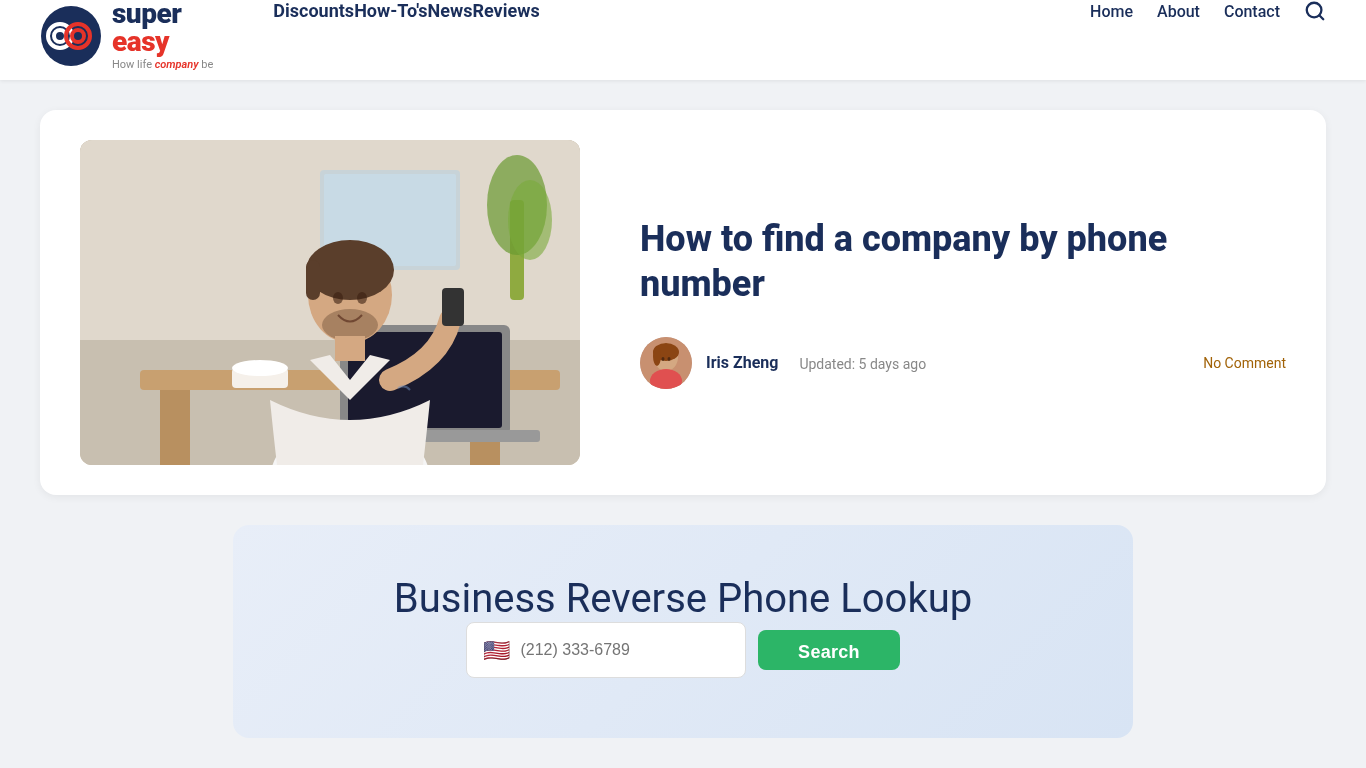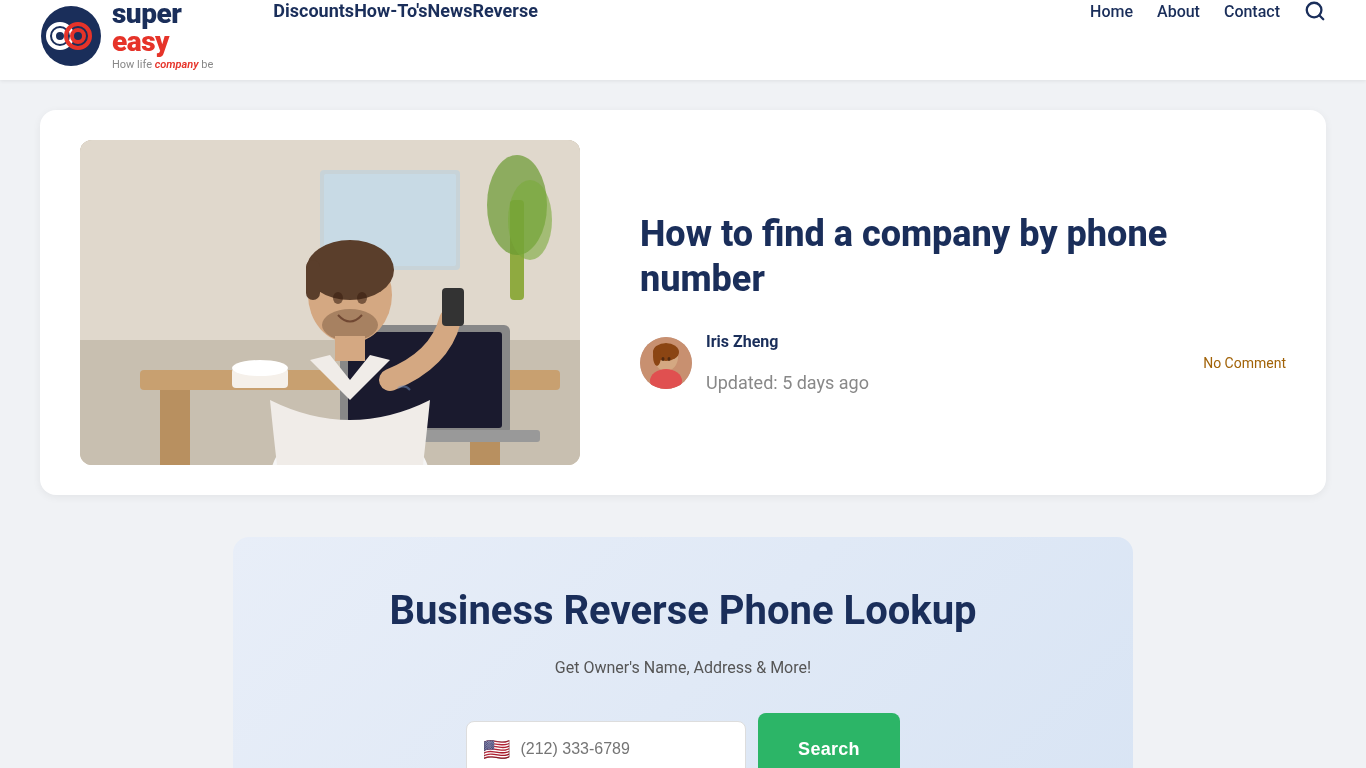--- a/index.html
+++ b/index.html
@@ -92,21 +92,21 @@
 
     
     .article-card {
       background: #fff;
       border-radius: 16px;
       padding: 30px 40px;
       display: flex;
       align-items: center;
       gap: 60px;
       box-shadow: 0 2px 8px rgba(0,0,0,0.06);
-      margin-bottom: 42px;
+      margin-bottom: 30px;
     }
     .article-image {
       flex-shrink: 0;
       width: 500px;
       height: 325px;
       border-radius: 12px;
       overflow: hidden;
       background: #c8b8a0;
     }
     
@@ -136,52 +136,53 @@
       border-radius: 50%;
       background: #c8a090;
       overflow: hidden;
       flex-shrink: 0;
       display: flex;
       align-items: center;
       justify-content: center;
     }
     .author-meta {
       display: flex;
-      flex-direction: column;
+      flex-direction: row;
       gap: 21px;
+      align-items: flex-end;
     }
     .author-name {
       font-size: 16px;
       font-weight: 700;
       color: #1a2e5a;
     }
     .author-updated {
-      font-size: 18px;
+      font-size: 14px;
       color: #888;
     }
     .no-comment {
       margin-left: auto;
       font-size: 14px;
       color: #a16207;
     }
 
     
     .lookup-widget {
       background: linear-gradient(135deg, #e8eef8 0%, #d8e4f4 100%);
       border-radius: 16px;
       padding: 50px 40px 60px;
       text-align: center;
       max-width: 900px;
       margin: 0 auto;
     }
     .lookup-title {
       font-size: 40px;
-      font-weight: 700;
-      color: #1a2e5a;
-      margin-bottom: 24px;
+      font-weight: 400;
+      color: #1a2e5a;
+      margin-bottom: 0;
     }
     .lookup-subtitle {
       font-size: 16px;
       color: #555;
       margin-bottom: 36px;
     }
     .lookup-form {
       display: flex;
       align-items: center;
       justify-content: center;
@@ -208,21 +209,21 @@
       font-size: 16px;
       color: #aaa;
       width: 100%;
       background: transparent;
     }
     .search-btn {
       background: #2cb567;
       color: #fff;
       border: none;
       border-radius: 8px;
-      height: 72px;
+      height: 40px;
       padding: 12px 40px;
       font-size: 18px;
       font-weight: 700;
       cursor: pointer;
       letter-spacing: 0.3px;
     }
   </style>
 </head>
 <body>
 
@@ -244,21 +245,21 @@
       <div class="logo-tagline">
         How life <em>company</em> be
       </div>
     </div>
   </div>
 
   <nav class="main-nav">
     <a>Discounts</a>
     <a>How-To's</a>
     <a>News</a>
-    <a>Reverse</a>
+    <a>Reviews</a>
   </nav>
 
   <div class="header-right">
     <a>Home</a>
     <a>About</a>
     <a>Contact</a>
     <button class="search-icon-btn">
       <svg width="22" height="22" viewBox="0 0 24 24" fill="none" stroke="#1a2e5a" stroke-width="2.5" stroke-linecap="round" stroke-linejoin="round">
         <circle cx="11" cy="11" r="8"></circle>
         <line x1="21" y1="21" x2="16.65" y2="16.65"></line>
@@ -344,21 +345,20 @@
           <span class="author-name">Iris Zheng</span>
           <span class="author-updated">Updated: 5 days ago</span>
         </div>
         <span class="no-comment">No Comment</span>
       </div>
     </div>
   </div>
 
   <div class="lookup-widget">
     <h2 class="lookup-title">Business Reverse Phone Lookup</h2>
-    <p class="lookup-subtitle">Get Owner's Name, Address &amp; More!</p>
     <div class="lookup-form">
       <div class="phone-input-wrapper">
         <span class="flag-icon">🇺🇸</span>
         <input class="phone-input" type="text" placeholder="(212) 333-6789" style="">
       </div>
       <button class="search-btn">Search</button>
     </div>
   </div>
 
 </main>

